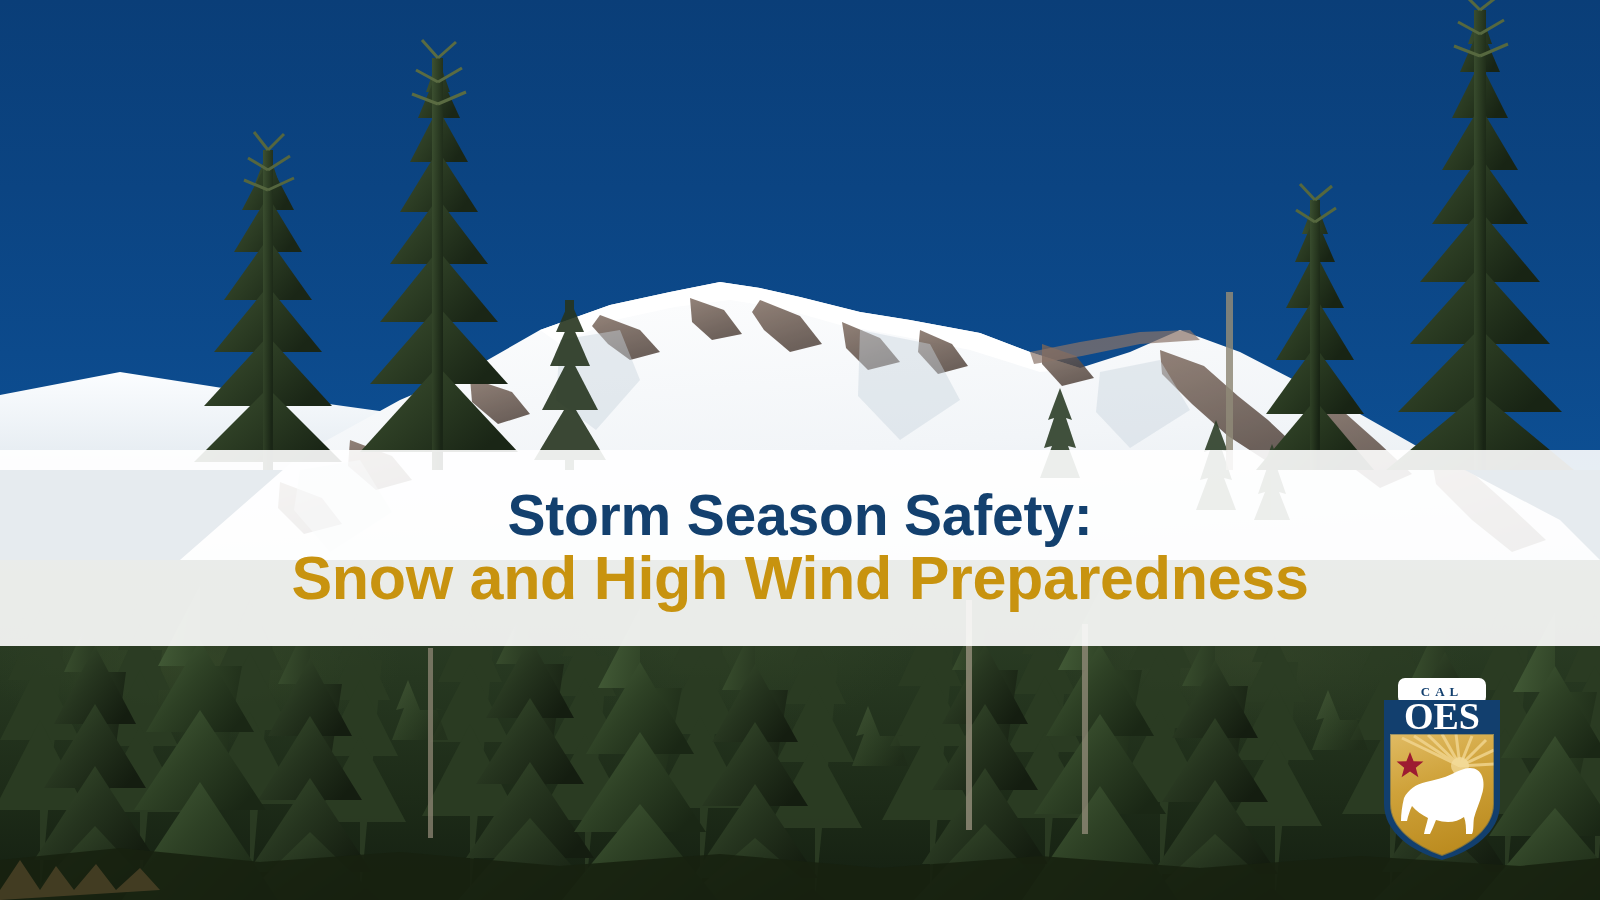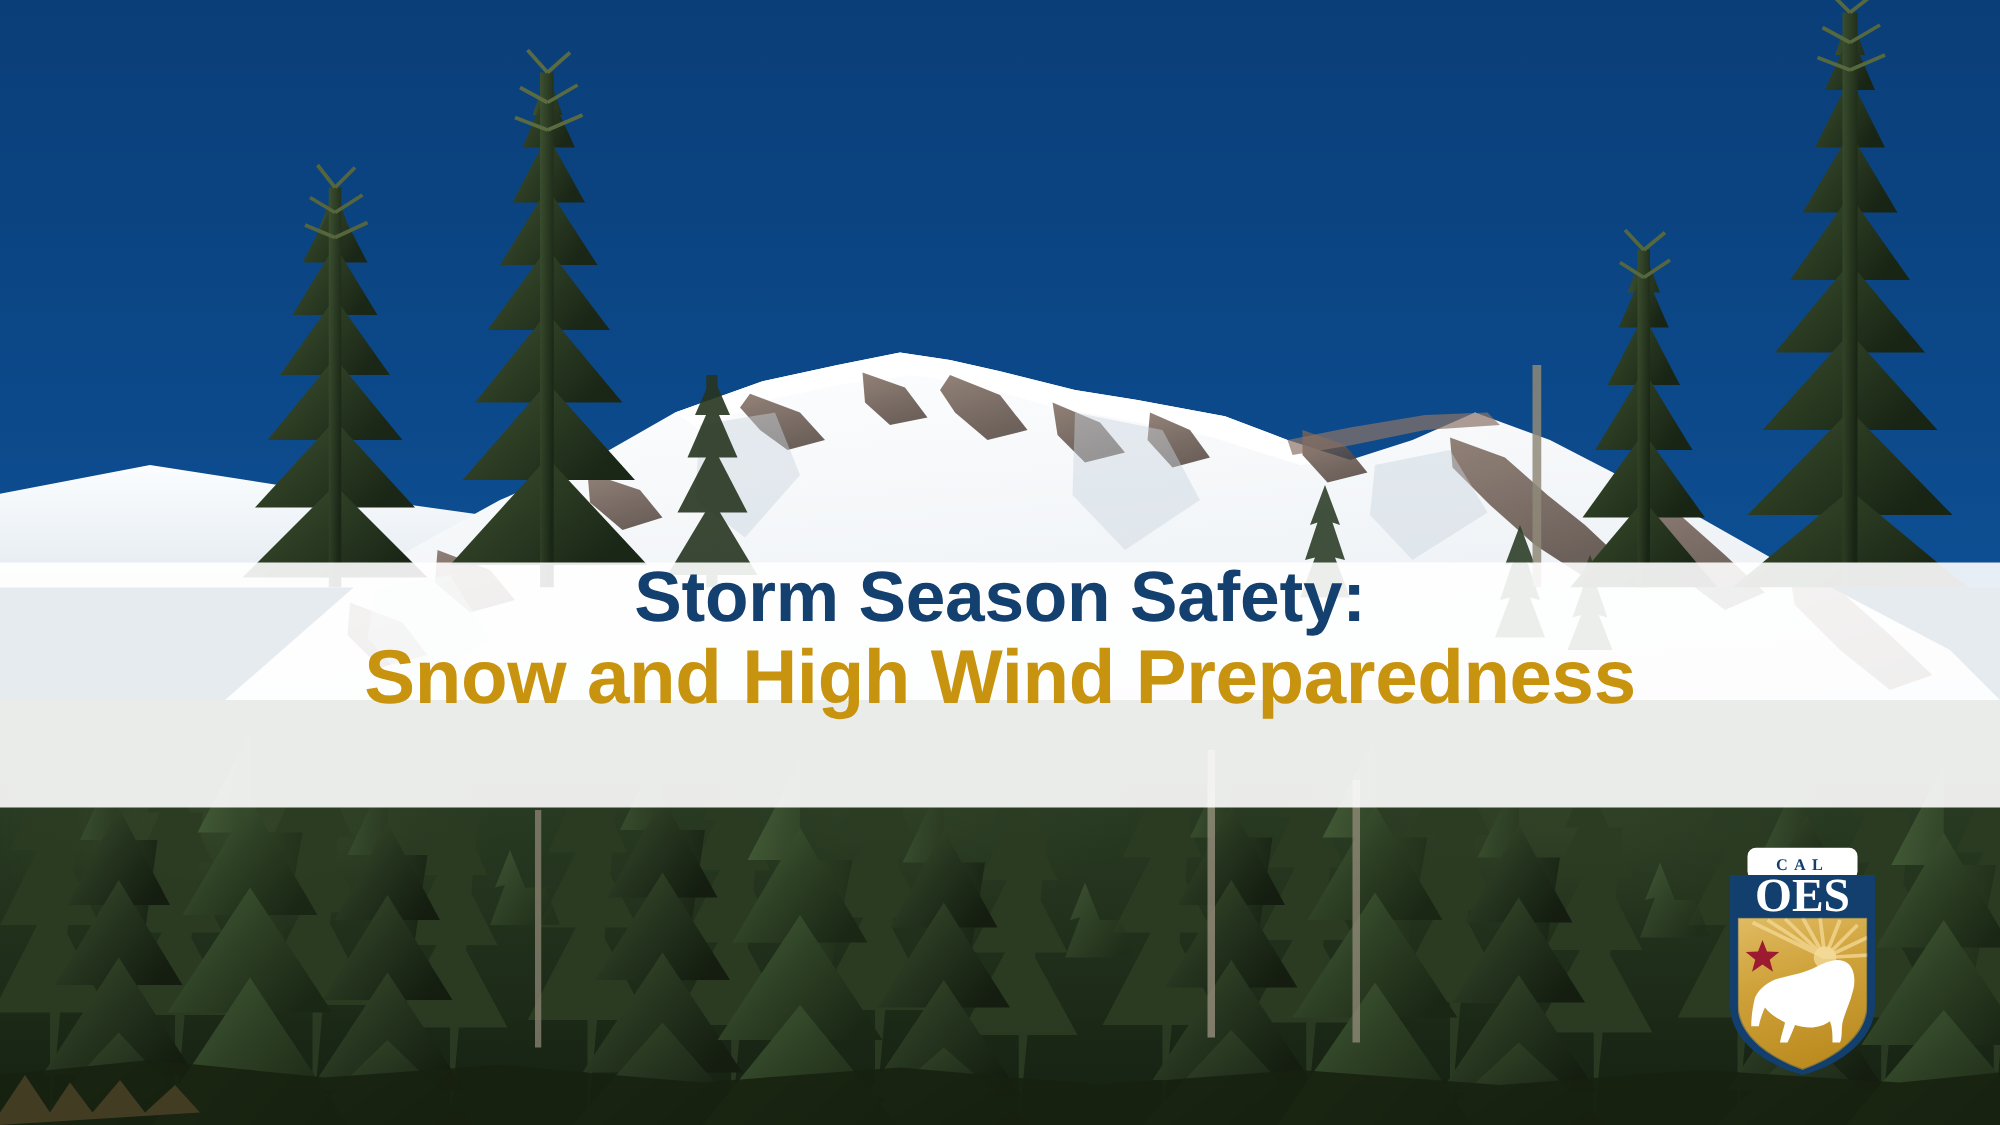--- a/index.html
+++ b/index.html
@@ -59,20 +59,21 @@
   .text-band {
     position: absolute;
     left: 0;
     top: 450px;
     width: 1600px;
     height: 196px;
     background: rgba(255,255,255,0.90);
     display: flex;
     flex-direction: column;
     align-items: center;
+    justify-content: center;
   }
   .headline {
     color: #13406e;
     font-size: 57px;
     font-weight: bold;
     letter-spacing: -0.2px;
     line-height: 1.0;
     margin: 0 0 4px 0;
     text-align: center;
     white-space: nowrap;

